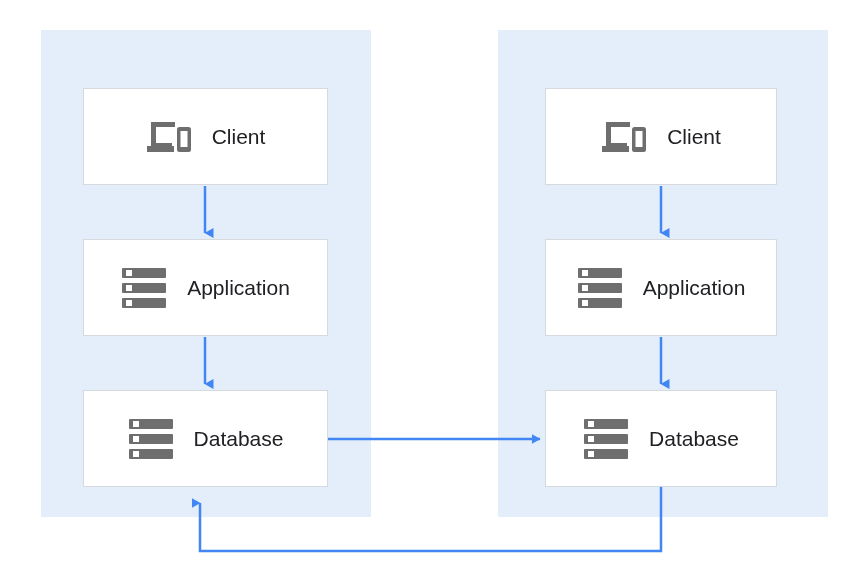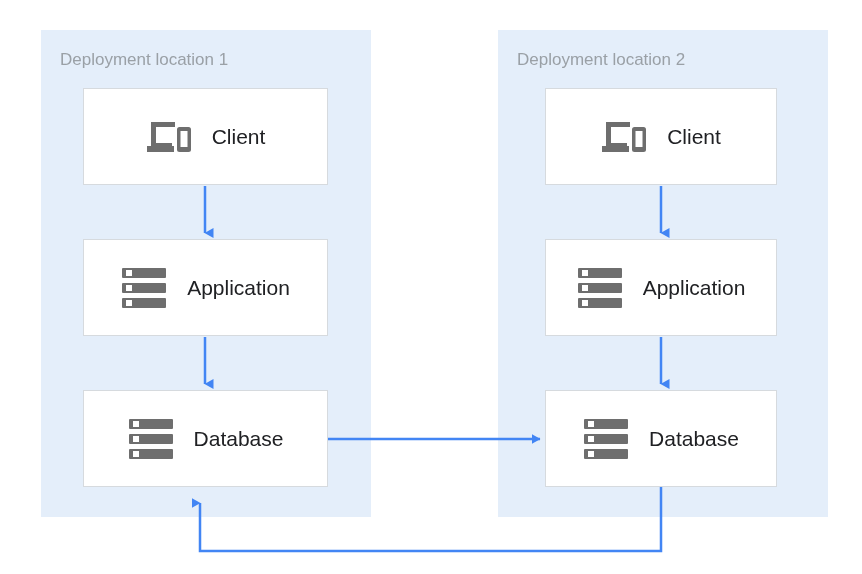--- a/index.html
+++ b/index.html
@@ -92,24 +92,22 @@
     height: 574px;
     pointer-events: none;
   }
 </style>
 </head>
 <body>
 
 <div id="diagram-canvas">
 
   <div class="zone-panel" style="left:41px; top:30px; width:330px; height:487px;"></div>
-  <div class="zone-title" style="left:60px; top:50px;">Deployment location 1</div>
 
   <div class="zone-panel" style="left:498px; top:30px; width:330px; height:487px;"></div>
-  <div class="zone-title" style="left:517px; top:50px;">Deployment location 2</div>
 
   <svg id="connector-layer" viewBox="0 0 862 574" xmlns="http://www.w3.org/2000/svg">
     <defs>
       <marker id="arrow-down" markerWidth="10" markerHeight="10" refX="5" refY="8.5" orient="auto" markerUnits="userSpaceOnUse">
         <path d="M0,0 L10,0 L5,9 Z" fill="#4285f4"></path>
       </marker>
       <marker id="arrow-right" markerWidth="10" markerHeight="10" refX="8.5" refY="5" orient="auto" markerUnits="userSpaceOnUse">
         <path d="M0,0 L9,5 L0,10 Z" fill="#4285f4"></path>
       </marker>
       <marker id="arrow-up" markerWidth="10" markerHeight="10" refX="5" refY="8.5" orient="auto" markerUnits="userSpaceOnUse">

